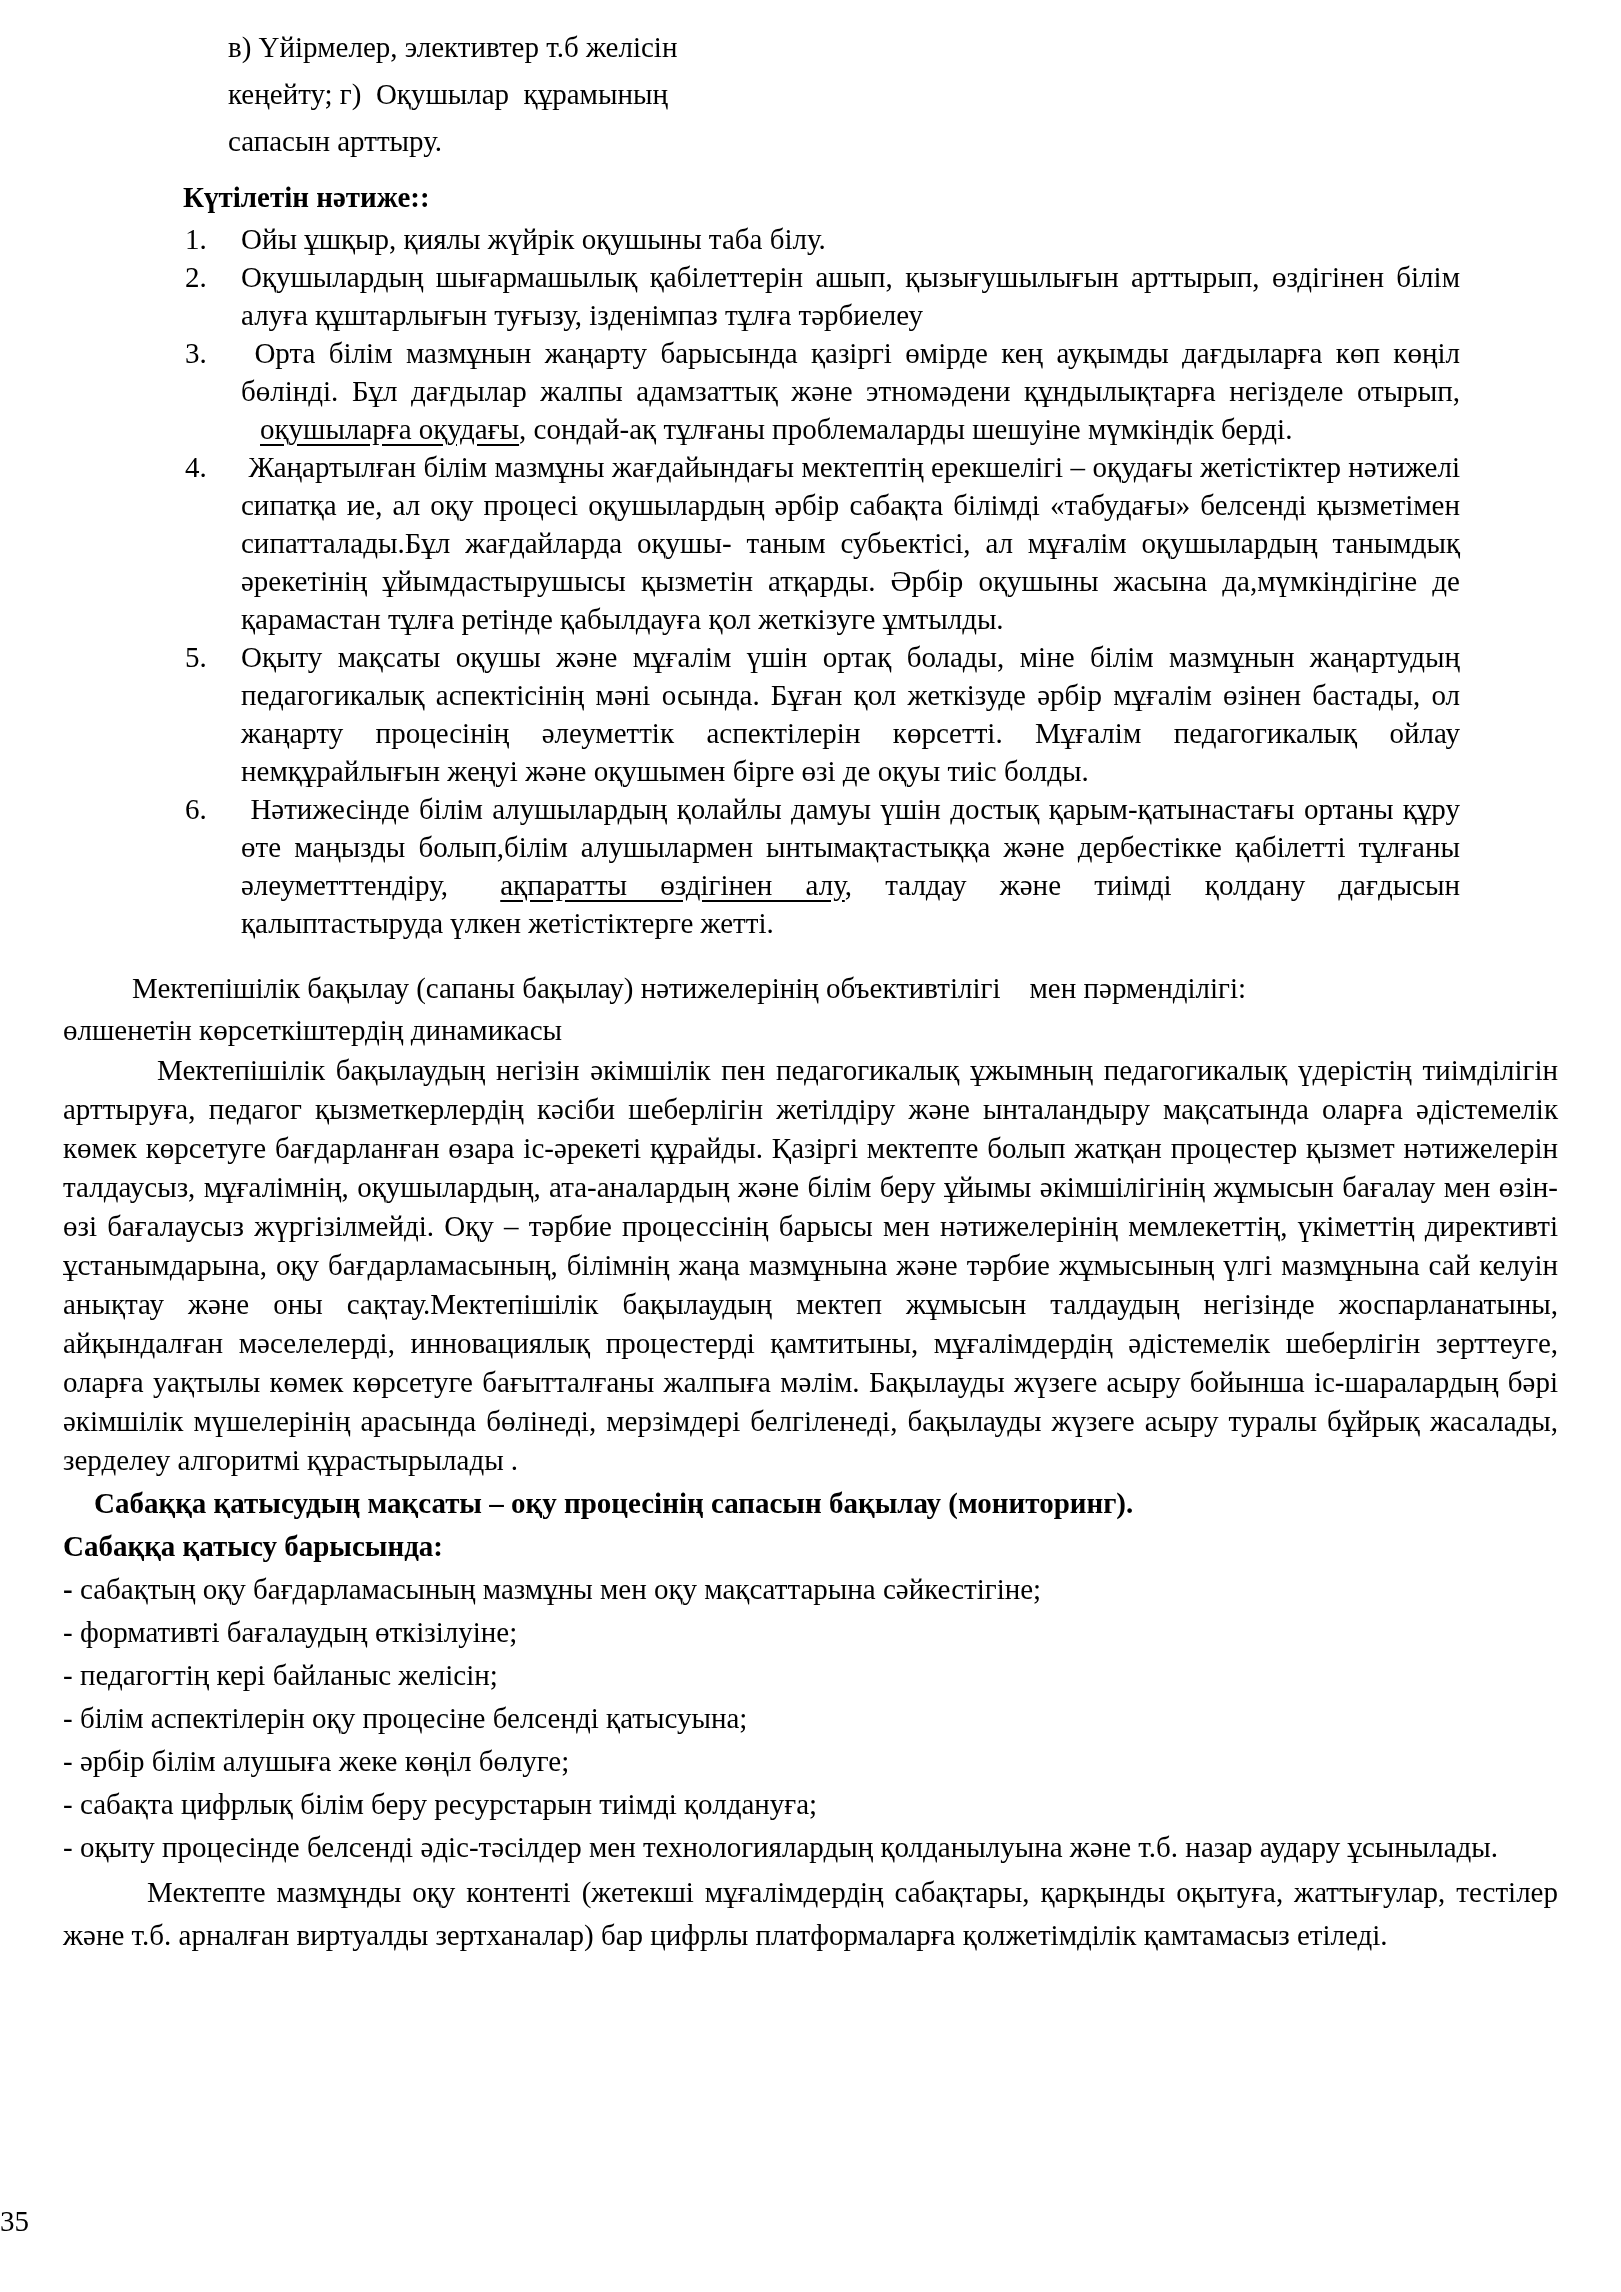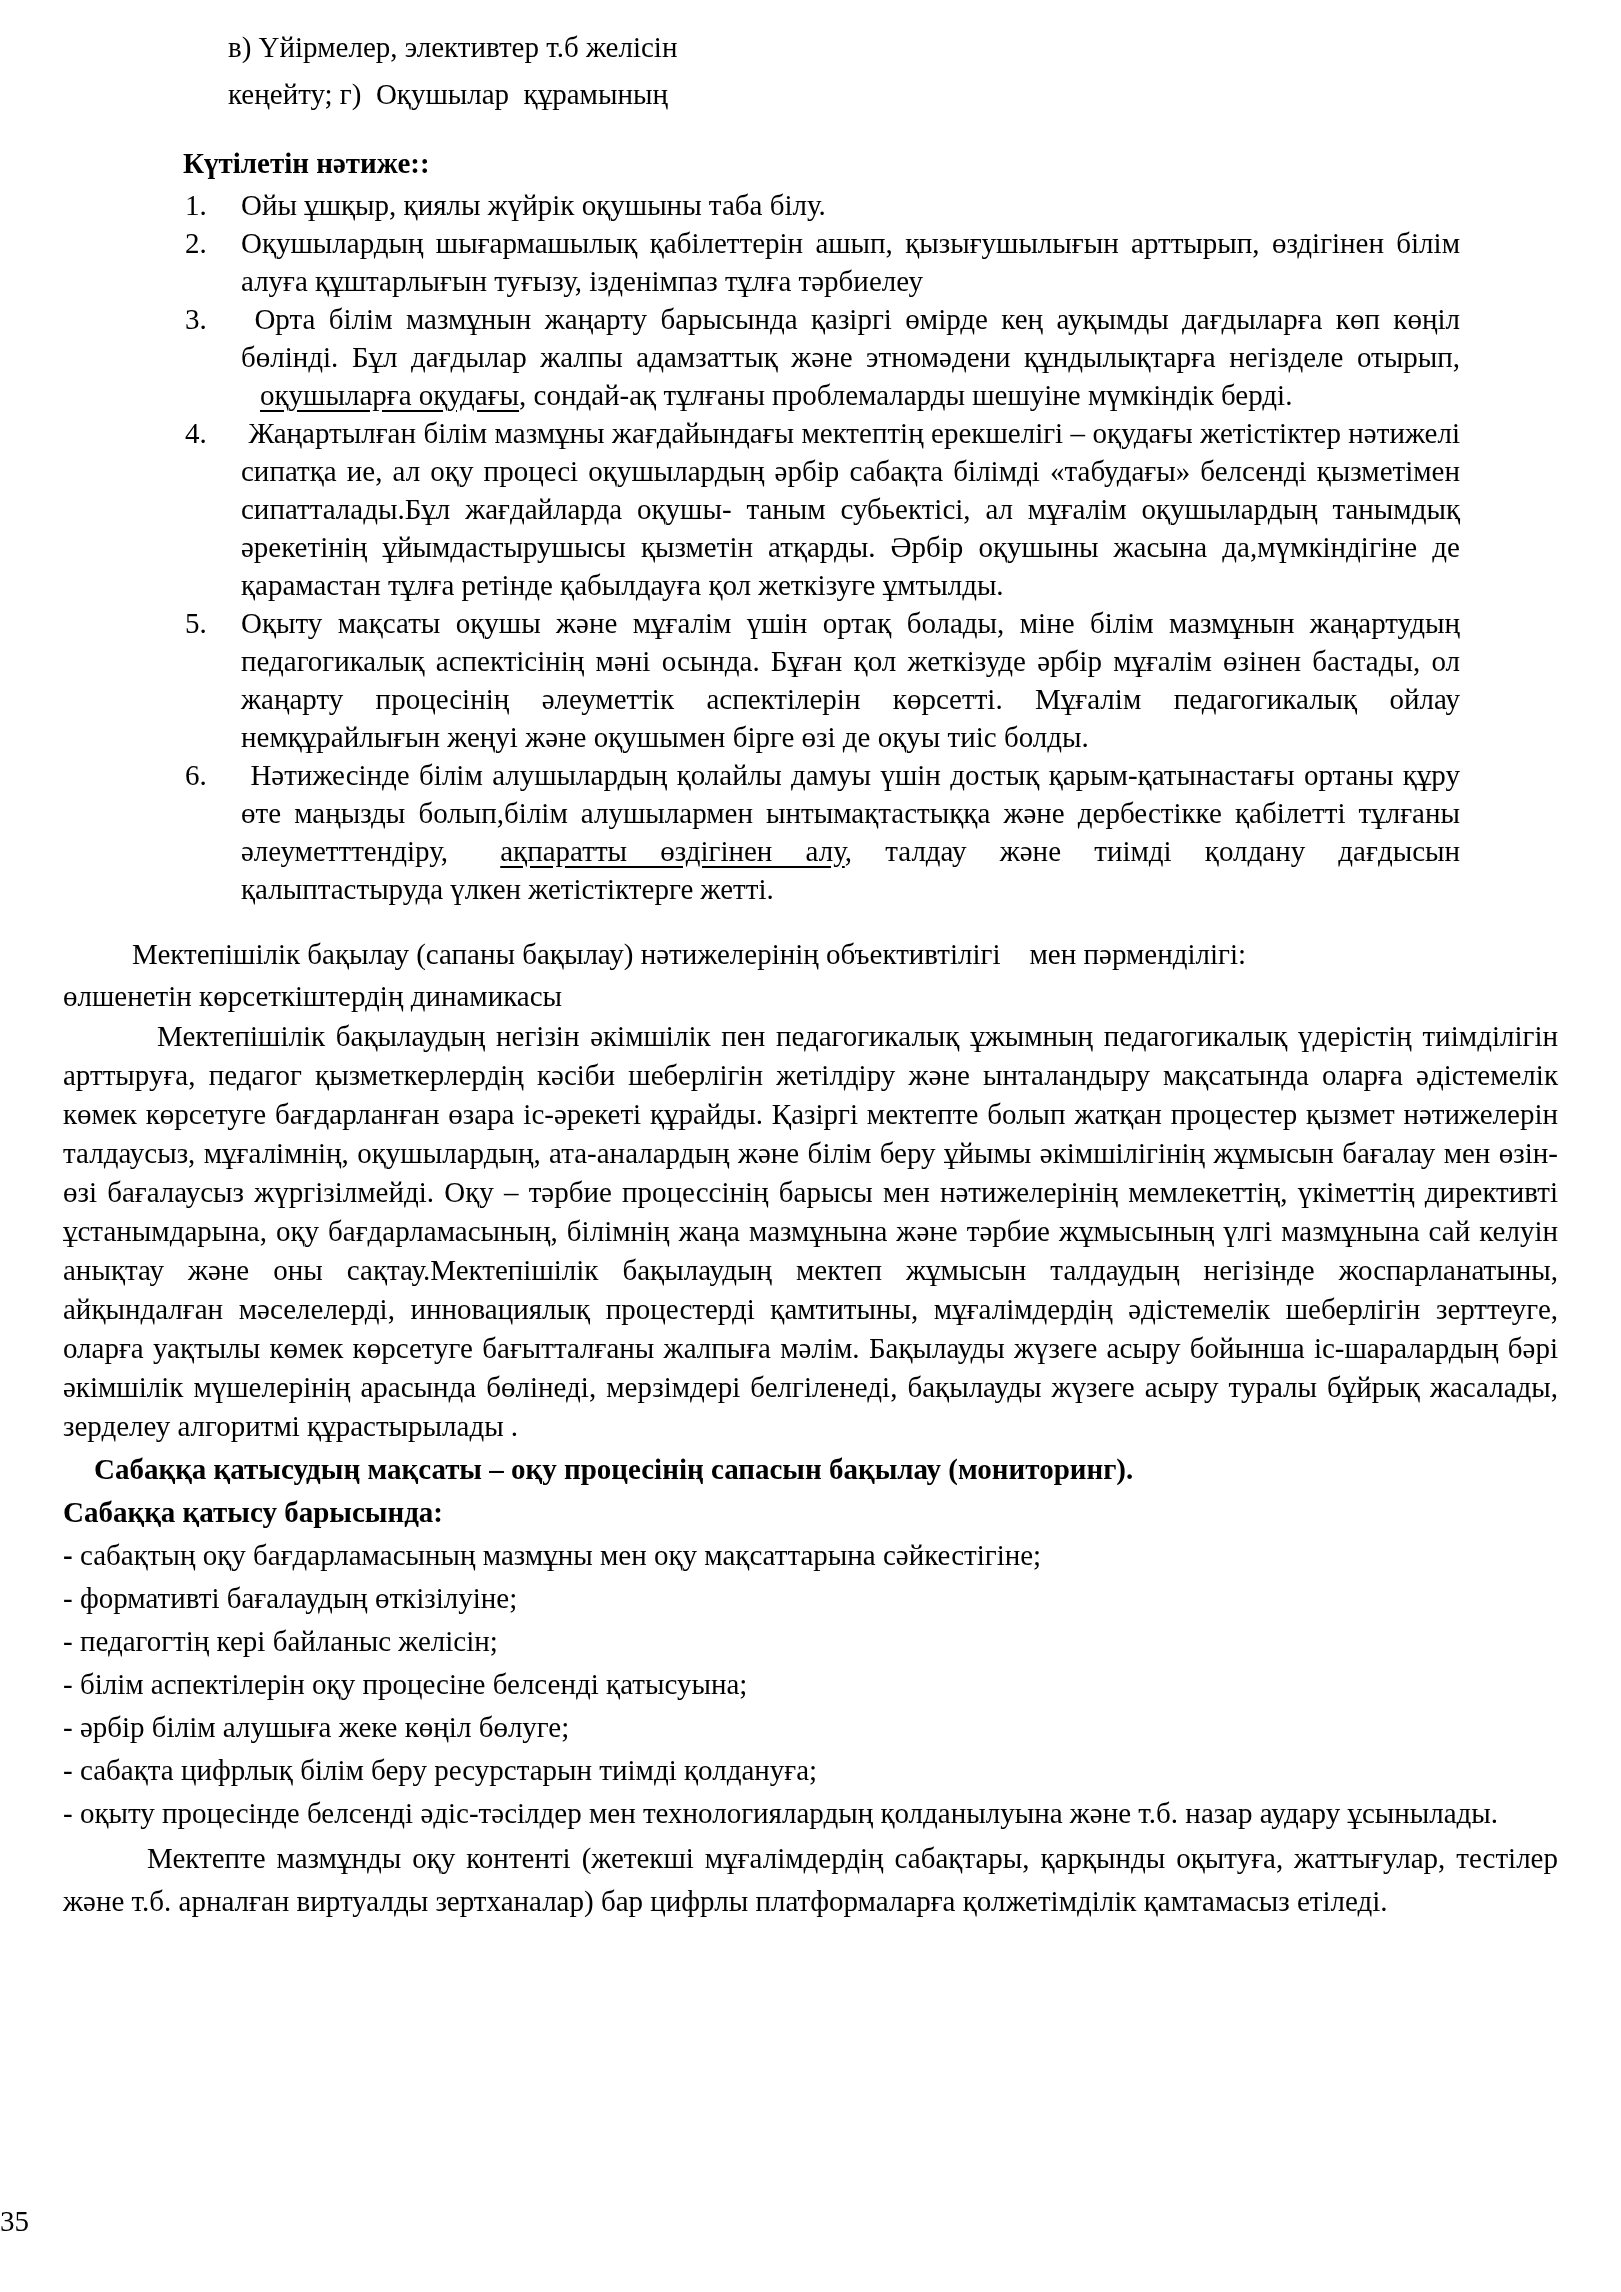--- a/index.html
+++ b/index.html
@@ -20,21 +20,21 @@
   .top-block {
     margin-left: 165px;
     width: 554px;
     line-height: 47px;
   }
   .top-block .tline { white-space: pre-wrap; }
   
   .kutiletin {
     font-weight: bold;
     margin-left: 120px;
-    margin-top: 25px;
+    margin-top: 12px;
     line-height: 41px;
   }
   
   .num-list { margin: 2px 98px 0 120px; }
   .num-item {
     position: relative;
     padding-left: 58px;
     text-align: justify;
     line-height: 38px;
   }
@@ -75,20 +75,21 @@
   }
 </style>
 </head>
 <body>
 
 <div class="page">
 
   <div class="top-block">
     <div class="tline">в) Үйірмелер, элективтер т.б желісін</div>
     <div class="tline">кеңейту; г)  Оқушылар  құрамының</div>
+    <div class="tline">сапасын арттыру.</div>
   </div>
 
   <div class="kutiletin">Күтілетін нәтиже::</div>
 
   <div class="num-list">
     <div class="num-item">
       <span class="num">1.</span><span>Ойы ұшқыр, қиялы жүйрік оқушыны таба білу.</span><span class="u"></span><span></span>
     </div>
     <div class="num-item">
       <span class="num">2.</span><span>Оқушылардың шығармашылық қабілеттерін ашып, қызығушылығын арттырып, өздігінен білім алуға құштарлығын туғызу, ізденімпаз тұлға тәрбиелеу</span><span class="u"></span><span></span>

